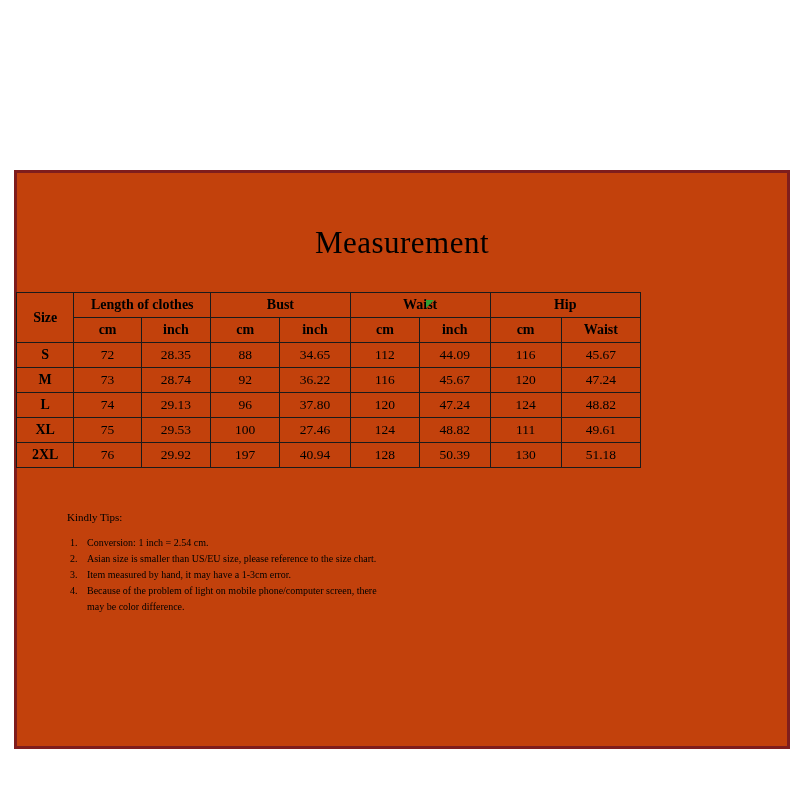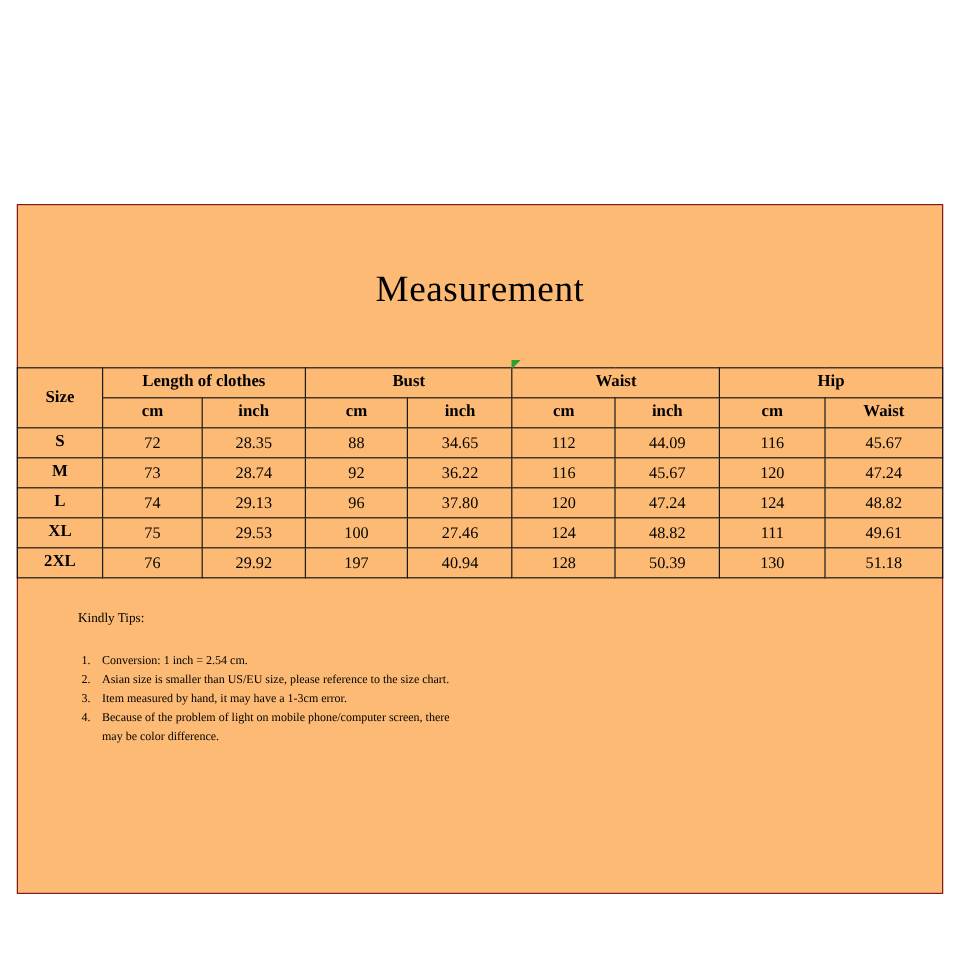--- a/index.html
+++ b/index.html
@@ -11,38 +11,38 @@
     font-family: "Liberation Serif", serif;
     color: #000000;
     overflow: hidden;
   }
   .sheet {
     position: absolute;
     left: 14px;
     top: 170px;
     width: 770px;
     height: 573px;
-    border: 1px solid #7f1d1d;
-    background: #fdba74;
+    border: 3px solid #7f1d1d;
+    background: #c2410c;
   }
   .title {
     position: absolute;
     top: 52px;
     left: 0;
     width: 100%;
     text-align: center;
     font-size: 31px;
     font-weight: 400;
     letter-spacing: 0.5px;
   }
   table.size-table {
     position: absolute;
     left: -1px;
-    top: 135px;
-    width: 772px;
+    top: 119px;
+    width: 625px;
     border-collapse: collapse;
     table-layout: fixed;
     font-size: 14px;
     padding-left: 12px;
   }
   .size-table th, .size-table td {
     border: 1px solid #1a1a1a;
     text-align: center;
     vertical-align: middle;
     height: 24px;
@@ -54,21 +54,21 @@
   .size-table tbody th { font-weight: 700; font-size: 14px; }
   .size-table tbody td { font-weight: 400; font-size: 13.5px; font-family: Liberation Serif, serif; }
   .tips {
     position: absolute;
     left: 50px;
     top: 338px;
     width: 310px;
   }
   .tips-heading {
     font-size: 11px;
-    margin-bottom: 22px;
+    margin-bottom: 12px;
   }
   .tips-list {
     list-style: none;
     margin: 0;
     padding: 0;
     font-size: 10px;
     line-height: 16px;
   }
   .tips-list li {
     display: flex;

